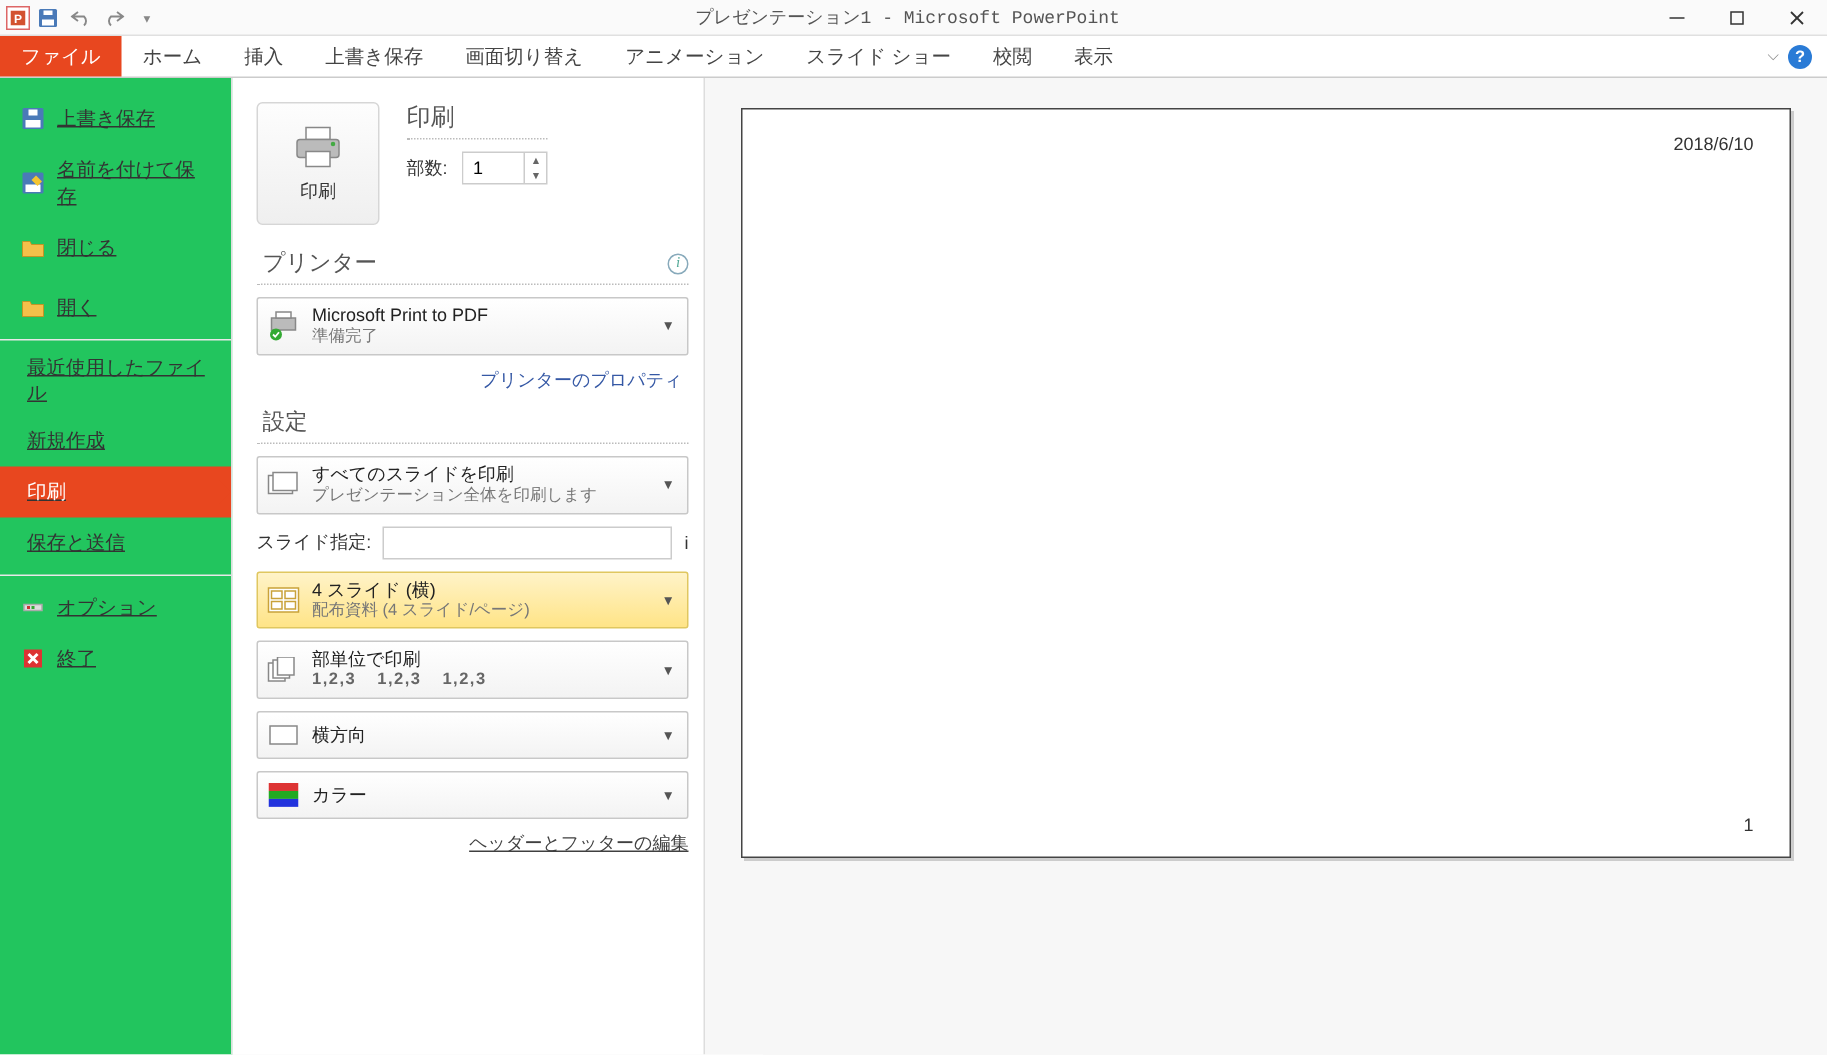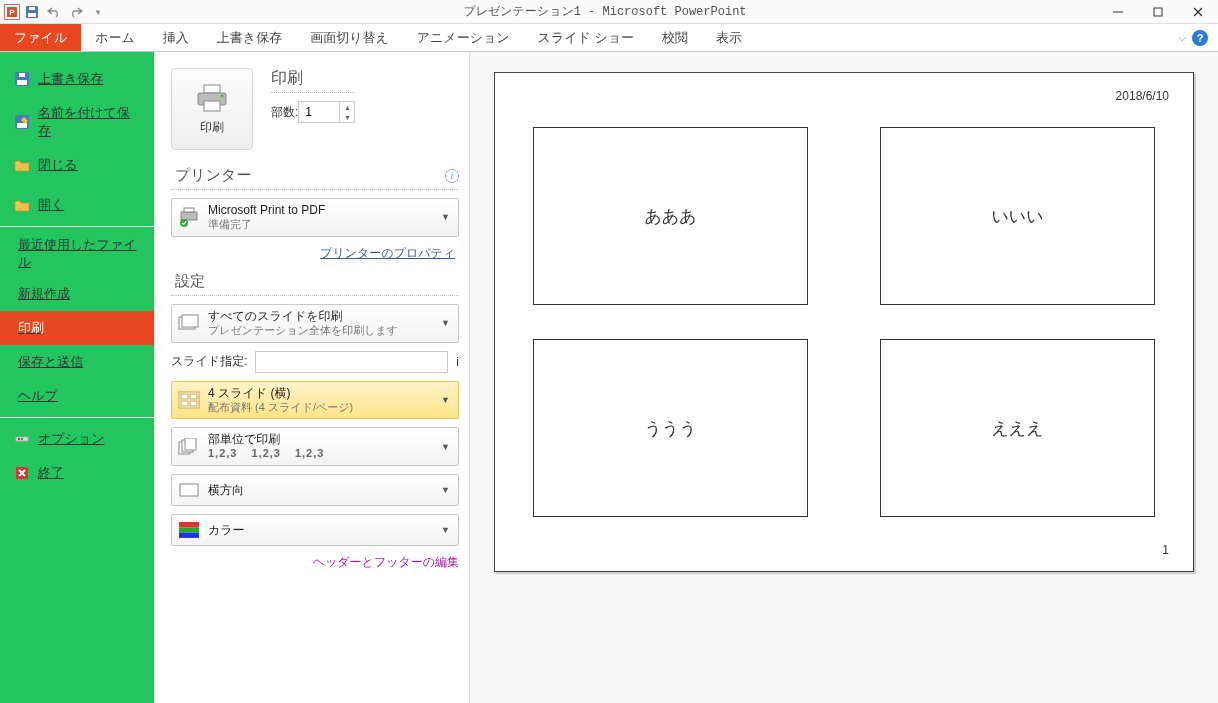--- a/index.html
+++ b/index.html
@@ -34,48 +34,48 @@
 .sidebar .item.plain { padding-left: 18px; }
 .sidebar .item.tall { line-height:1.3; padding-top:6px; padding-bottom:6px;}
 .sidebar .item.active { background: #e8471f; color: #fff; position: relative; }
 .sidebar .item.active::after { content:""; position:absolute; right:-8px; top:50%; transform:translateY(-50%); border:8px solid transparent; border-left-color:#e8471f;}
 .sidebar hr { border:none; border-top:1px solid #e8e8e8; margin:4px 0;}
 
 
 .settings { width: 315px; background: #fff; border-right: 1px solid #ddd; padding: 16px 10px 16px 16px; overflow:auto;}
 .print-top { display:flex; gap:18px; align-items:flex-start; margin-bottom:16px;}
 .print-btn { width:82px; height:82px; border:1px solid #d6d6d6; border-radius:4px; background:linear-gradient(#fdfdfd,#efefef); display:flex; flex-direction:column; align-items:center; justify-content:center; gap:6px; cursor:pointer; font-size:12px;}
-.copies-row { display:flex; align-items:center; margin-top:6px;}
+.copies-row { display:flex; align-items:center; gap:10px; margin-top:6px;}
 .copies-row label{font-size:12px;}
 .copies-row .spin { display:flex; border:1px solid #ccc;}
 .copies-row .spin input { width:40px; border:none; padding:3px 6px; font-size:12px; outline:none;}
 .copies-row .spin .spn-btns { display:flex; flex-direction:column; border-left:1px solid #ccc;}
 .copies-row .spin .spn-btns div{ width:14px; height:10px; display:flex; align-items:center; justify-content:center; font-size:7px; color:#666; cursor:pointer;}
 .section-title { font-size:15px; color:#555; margin:6px 0 4px 4px; display:flex; align-items:center; justify-content:space-between;}
 .section-title .info-ic{ width:14px;height:14px;border:1px solid #8ab;border-radius:50%;color:#5a9;display:flex;align-items:center;justify-content:center;font-size:10px;font-style:italic;font-family:serif;}
 hr.sep { border:none; border-top:1px dotted #bbb; margin:3px 0 8px 0;}
 
 .dropdown { border:1px solid #c8c8c8; border-radius:2px; background:linear-gradient(#fff,#f3f3f3); margin-bottom:8px; display:flex; align-items:center; padding:4px 6px; gap:8px; cursor:pointer; position:relative;}
 .dropdown.highlight { background:linear-gradient(#fff3c8,#ffe487); border-color:#e0c760;}
 .dropdown.tall { padding:4px 6px;}
 .dropdown .dd-ico { width:22px;height:22px; display:flex;align-items:center;justify-content:center;flex-shrink:0;}
 .dropdown .dd-body { flex:1; line-height:1.25; }
 .dropdown .dd-body .l1 { font-size:12px; color:#222;}
 .dropdown .dd-body .l2 { font-size:11px; color:#777;}
 .dropdown .caret { color:#555; font-size:9px; padding:0 2px;}
 .linkish { text-align:right; margin:2px 4px 10px 0;}
-.linkish a { color:#3558a5; font-size:12px; text-decoration:underline; cursor:pointer;}
+.linkish a { color:#3558a5; font-size:12px; cursor:pointer;}
 
 .slide-spec-row { display:flex; align-items:center; gap:8px; margin:4px 0 8px 0;}
 .slide-spec-row input { flex:1; border:1px solid #ccc; padding:3px 6px; font-size:12px; height:22px;}
 
 .collation-nums { letter-spacing:1px; font-size:11px; color:#666; display:flex; gap:14px;font-weight:bold;}
 
 .bottom-link { text-align:right; margin-top:4px;}
-.bottom-link a { color:#a21caf; font-size:12px; cursor:pointer;}
+.bottom-link a { color:#404040; font-size:12px; text-decoration:underline; cursor:pointer;}
 
 
 .preview { flex:1; background:#f7f7f7; display:flex; align-items:flex-start; justify-content:center; padding:20px 10px;}
 .page { width:700px; height:500px; background:#fff; border:1px solid #444; box-shadow:2px 2px 0 #ccc; position:relative; padding:26px 38px;}
 .page .date { position:absolute; top:16px; right:24px; font-size:12px; }
 .page .pagenum { position:absolute; bottom:14px; right:24px; font-size:12px;}
 .slides-grid { display:grid; grid-template-columns:1fr 1fr; grid-template-rows:1fr 1fr; gap:34px 72px; height:100%; padding-top:28px; padding-bottom:28px;}
 .slide-thumb { border:1px solid #333; display:flex; align-items:center; justify-content:center; font-size:17px;}
 
 </style>
@@ -192,23 +192,20 @@
       </div>
     <div class="item plain">
         <span>新規作成</span>
       </div>
     <div class="item plain active">
         <span>印刷</span>
       </div>
     <div class="item plain">
         <span>保存と送信</span>
       </div>
-    <div class="item plain">
-        <span>ヘルプ</span>
-      </div>
     <hr>
     <div class="item">
       <span class="ico">
           <svg width="14" height="14" viewBox="0 0 14 14">
             <rect x="1" y="5" width="12" height="4" fill="#ddd" stroke="#aaa"></rect>
             <rect x="3" y="6" width="2" height="2" fill="#c33"></rect>
             <rect x="6" y="6" width="2" height="2" fill="#3a3"></rect>
           </svg>
         </span>
       <span>オプション</span>
@@ -358,23 +355,17 @@
         </span>
       <span class="caret">▼</span>
     </div>
 
     <div class="bottom-link"><a>ヘッダーとフッターの編集</a></div>
   </div>
 
   <div class="preview">
     <div class="page">
       <div class="date">2018/6/10</div>
-      <div class="slides-grid">
-        <div class="slide-thumb">あああ</div>
-        <div class="slide-thumb">いいい</div>
-        <div class="slide-thumb">ううう</div>
-        <div class="slide-thumb">えええ</div>
-      </div>
       <div class="pagenum">1</div>
     </div>
   </div>
 
 </div>
 
 </body></html>

